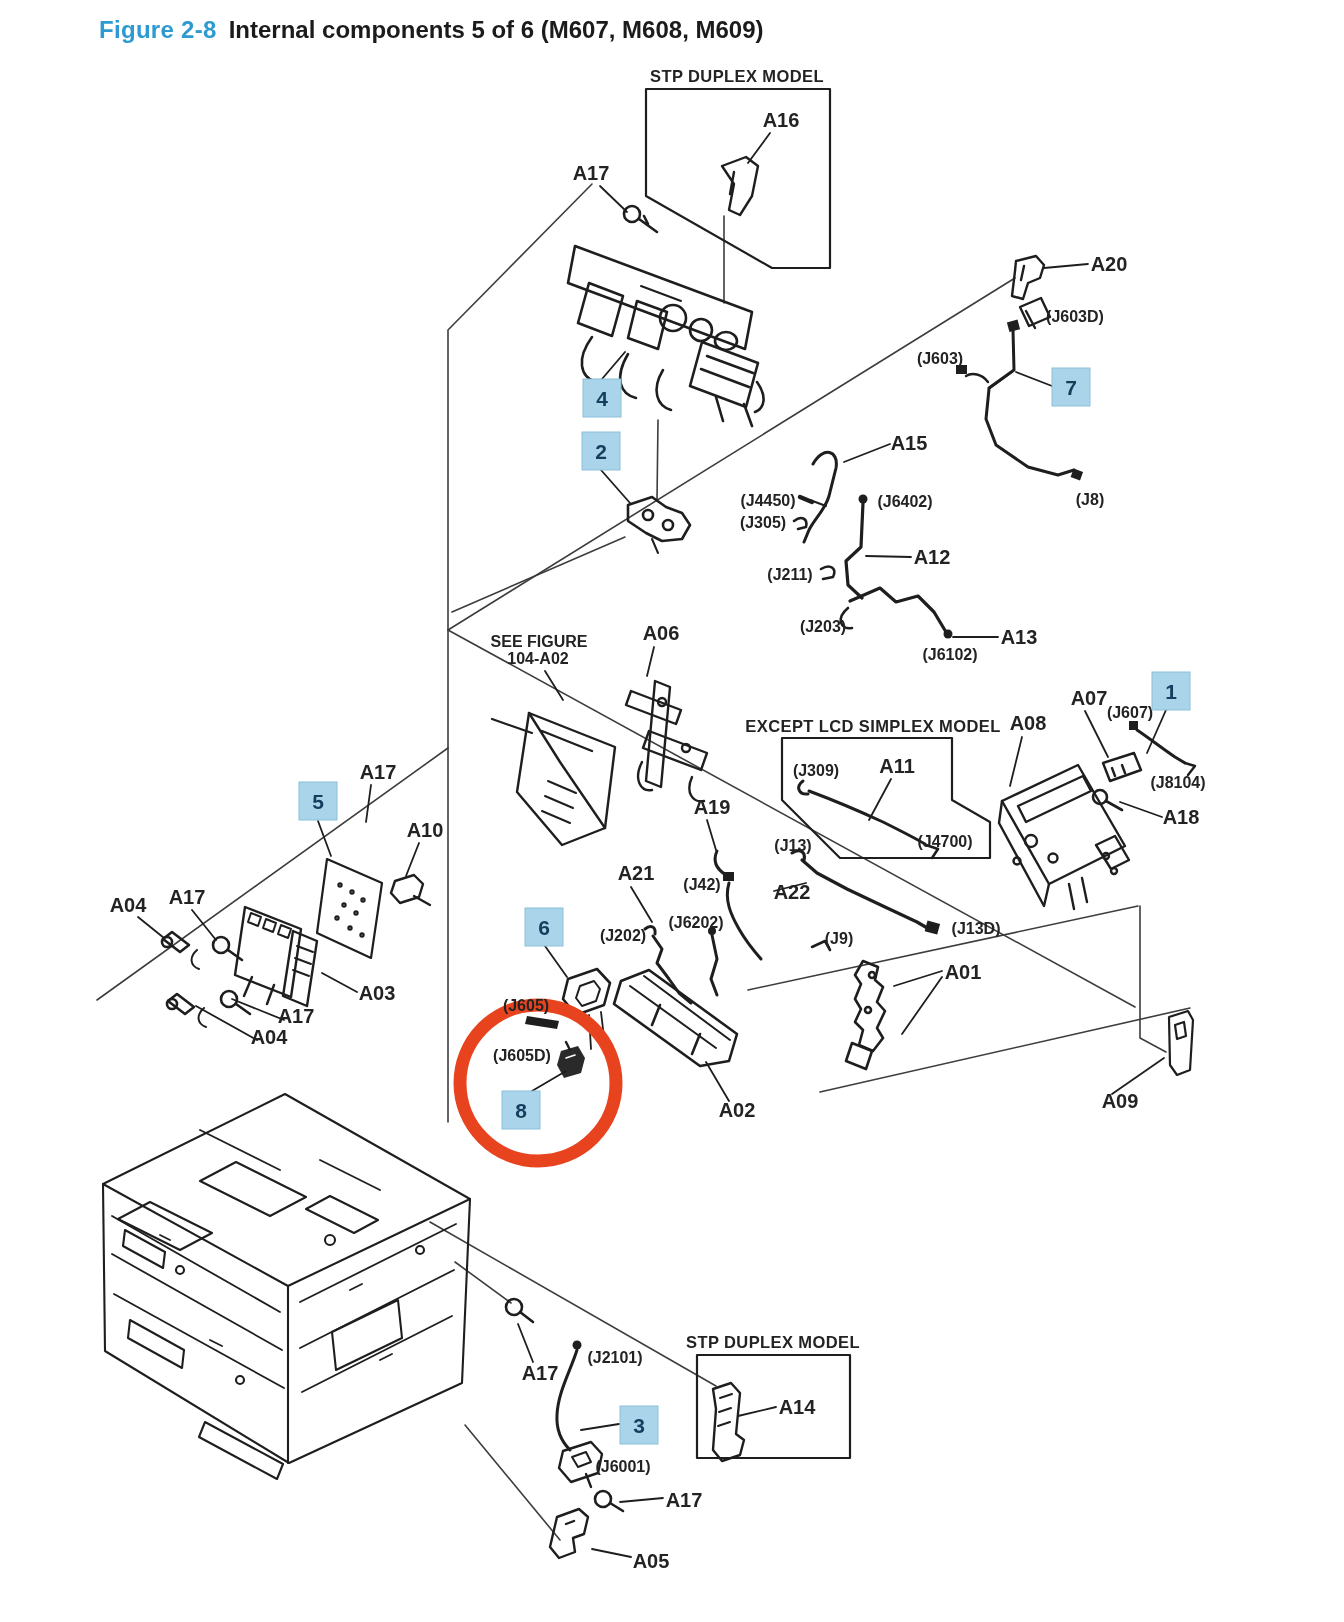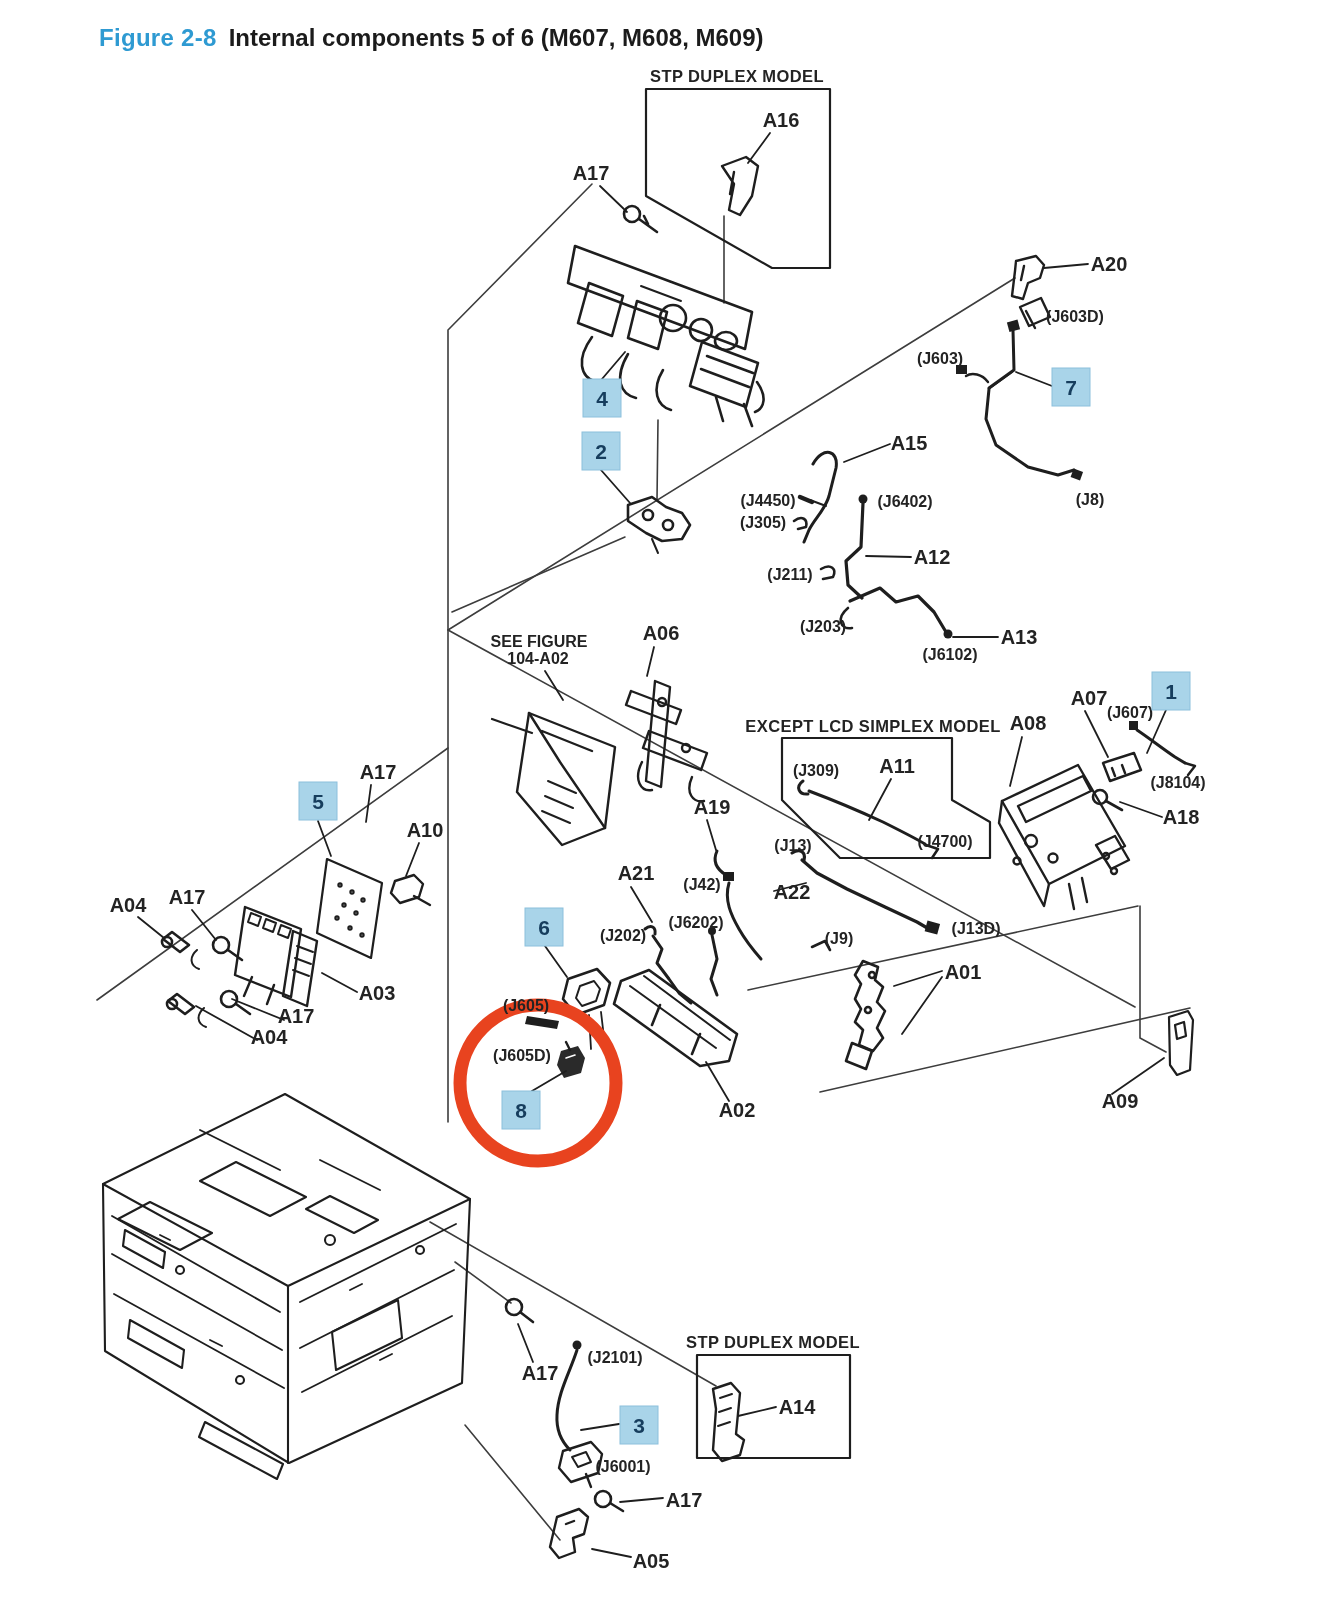--- a/index.html
+++ b/index.html
@@ -1,17 +1,17 @@
 <!DOCTYPE html>
 <html><head>
 <meta charset="utf-8">
 <style>
   html,body{margin:0;padding:0;background:#fff}
   .page{position:relative;width:1344px;height:1622px;background:#ffffff;font-family:"Liberation Sans",sans-serif;overflow:hidden}
-  .figure-title{position:absolute;left:99px;top:24px;font-size:24px;font-weight:bold;color:#1b1b1b;white-space:nowrap}
+  .figure-title{position:absolute;left:99px;top:16px;font-size:24px;font-weight:bold;color:#1b1b1b;white-space:nowrap}
   .figure-title .fig-label{margin-right:12px;letter-spacing:.3px}
   svg{position:absolute;left:0;top:0}
   .lbl{font-family:"Liberation Sans",sans-serif;font-weight:bold;fill:#232323;text-anchor:middle}
   .lbl.part{font-size:20px}
   .lbl.connector{font-size:16px}
   .lbl.note{font-size:16px}
   .lbl.box{font-size:16.5px;letter-spacing:.4px}
   .callout-num{font-family:"Liberation Sans",sans-serif;font-size:21px;font-weight:bold;text-anchor:middle}
 </style>
 </head>

